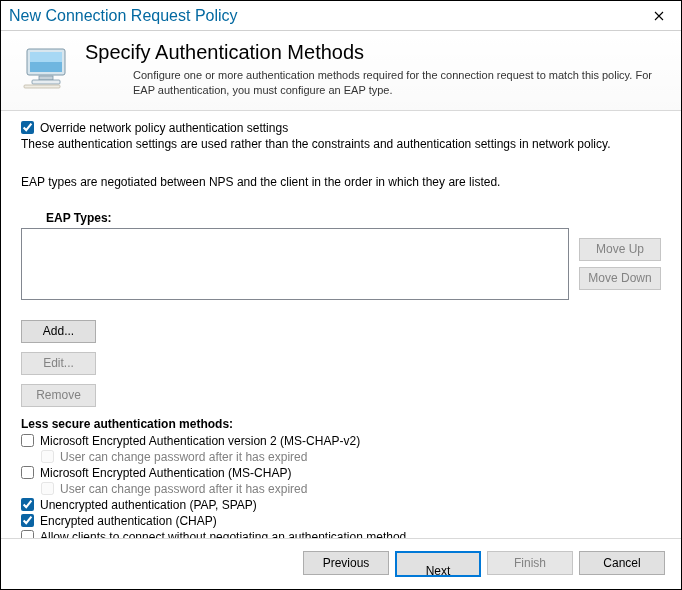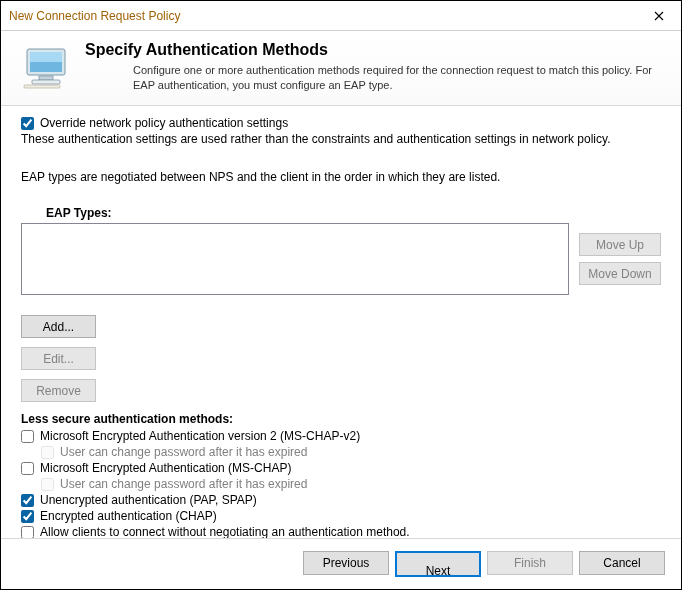--- a/index.html
+++ b/index.html
@@ -20,22 +20,22 @@
   .titlebar {
     height: 30px;
     background: #fff;
     border-bottom: 1px solid #d0d0d0;
     display: flex;
     align-items: center;
     padding: 0 0 0 8px;
   }
   .titlebar .title {
     flex: 1;
-    font-size: 12px;
-    color: #a16207;
+    font-size: 16px;
+    color: #0369a1;
   }
   .titlebar .close {
     width: 45px;
     height: 29px;
     display: flex;
     align-items: center;
     justify-content: center;
     font-family: sans-serif;
     font-size: 14px;
     color: #000;
@@ -54,22 +54,22 @@
     width: 62px;
     flex: 0 0 62px;
     display:flex;
     align-items:flex-start;
     justify-content:flex-start;
     padding-top:4px;
   }
   .header .textcol { flex:1; }
   .header h1 {
     margin: 0 0 4px 0;
-    font-size: 16px;
-    font-weight: 700;
+    font-size: 20px;
+    font-weight: 400;
     color:#000;
   }
   .header .desc {
     font-size: 11px;
     color:#333;
     line-height: 1.35;
     margin-left: 48px;
   }
 
   

